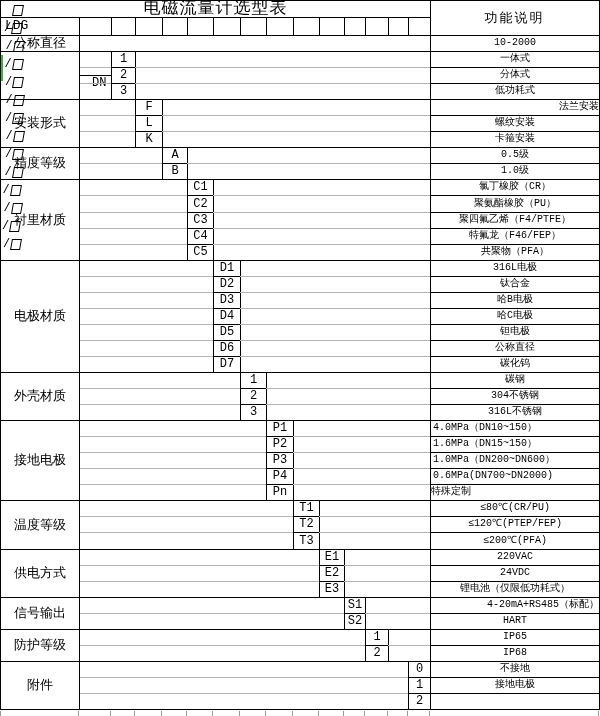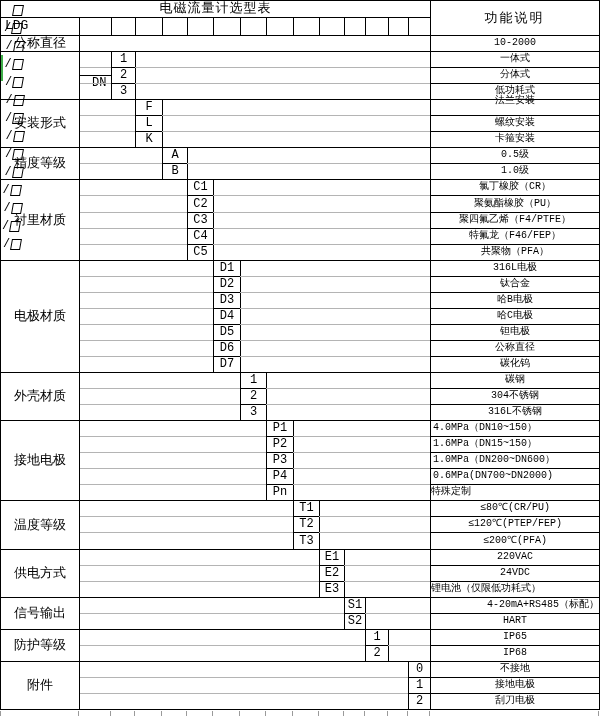--- a/index.html
+++ b/index.html
@@ -3,21 +3,21 @@
 <meta charset="utf-8">
 <style>
   html,body{margin:0;padding:0;background:#fff;}
   body{font-family:"Liberation Mono","DejaVu Sans Mono",monospace;color:#000;}
   #screen{position:relative;width:600px;height:716px;background:#fff;overflow:hidden;}
   #table-root{position:absolute;left:0;top:0;width:600px;height:710px;border:1px solid #000;box-sizing:border-box;background:#fff;}
   .abs{position:absolute;box-sizing:border-box;}
   .cell{position:absolute;box-sizing:border-box;overflow:hidden;white-space:nowrap;}
   .hline{position:absolute;height:1px;}
   .vline{position:absolute;width:1px;}
-  .title{font-size:13px;line-height:16px;text-align:center;letter-spacing:1px;}
+  .title{font-size:17px;line-height:16px;text-align:center;letter-spacing:1px;}
   .desc-header{font-size:13px;display:flex;align-items:center;justify-content:center;letter-spacing:2px;}
   .ldg{font-size:13px;line-height:18px;padding-left:4px;}
   .cat{display:flex;align-items:center;justify-content:center;font-size:13px;text-align:center;}
   .code-cell{font-size:12px;border:1px solid #000;border-bottom:none;text-align:center;}
   .desc-cell{font-size:10px;}
   .slot{display:flex;align-items:center;justify-content:center;font-size:12px;}
   .slot-box{display:inline-block;width:8px;height:9px;border:1px solid #000;transform:skewX(-10deg);margin-left:1px;}
   .tick{position:absolute;width:1px;background:#9a9a9a;}
   .artifact{position:absolute;background:#3fae49;}
 </style>
@@ -114,21 +114,21 @@
         <div class="hline" style="left: 79px; top: 66px; width: 31px; background: rgb(180, 180, 180);"></div>
         <div class="hline" style="left: 134px; top: 66px; width: 295px; background: rgb(180, 180, 180);"></div>
         <div class="cell code-cell" style="left: 110px; top: 82px; width: 25px; height: 16px; line-height: 15px;">3</div>
         <div class="cell desc-cell" style="left: 430px; top: 82px; width: 168px; height: 16px; line-height: 16px; text-align: center; padding-left: 0px;">低功耗式</div>
         <div class="hline" style="left: 429px; top: 82px; width: 169px; background: rgb(0, 0, 0);"></div>
         <div class="hline" style="left: 79px; top: 82px; width: 31px; background: rgb(180, 180, 180);"></div>
         <div class="hline" style="left: 134px; top: 82px; width: 295px; background: rgb(180, 180, 180);"></div>
         <div class="hline" style="left: 0px; top: 98px; width: 598px; background: rgb(0, 0, 0);"></div>
         <div class="cell cat" style="left: 0px; top: 98px; width: 78px; height: 48px;">安装形式</div>
         <div class="cell code-cell" style="left: 134px; top: 98px; width: 28px; height: 16px; line-height: 15px;">F</div>
-        <div class="cell desc-cell" style="left: 430px; top: 92px; width: 168px; height: 16px; line-height: 16px; text-align: center; padding-left: 0px;">法兰安装</div>
+        <div class="cell desc-cell" style="left: 430px; top: 98px; width: 168px; height: 16px; line-height: 16px; text-align: right; padding-left: 0px;">法兰安装</div>
         <div class="cell code-cell" style="left: 134px; top: 114px; width: 28px; height: 16px; line-height: 15px;">L</div>
         <div class="cell desc-cell" style="left: 430px; top: 114px; width: 168px; height: 16px; line-height: 16px; text-align: center; padding-left: 0px;">螺纹安装</div>
         <div class="hline" style="left: 429px; top: 114px; width: 169px; background: rgb(0, 0, 0);"></div>
         <div class="hline" style="left: 79px; top: 114px; width: 55px; background: rgb(180, 180, 180);"></div>
         <div class="hline" style="left: 161px; top: 114px; width: 268px; background: rgb(180, 180, 180);"></div>
         <div class="cell code-cell" style="left: 134px; top: 130px; width: 28px; height: 16px; line-height: 15px;">K</div>
         <div class="cell desc-cell" style="left: 430px; top: 130px; width: 168px; height: 16px; line-height: 16px; text-align: center; padding-left: 0px;">卡箍安装</div>
         <div class="hline" style="left: 429px; top: 130px; width: 169px; background: rgb(0, 0, 0);"></div>
         <div class="hline" style="left: 79px; top: 130px; width: 55px; background: rgb(180, 180, 180);"></div>
         <div class="hline" style="left: 161px; top: 130px; width: 268px; background: rgb(180, 180, 180);"></div>
@@ -254,21 +254,21 @@
         <div class="hline" style="left: 0px; top: 548px; width: 598px; background: rgb(0, 0, 0);"></div>
         <div class="cell cat" style="left: 0px; top: 548px; width: 78px; height: 48px;">供电方式</div>
         <div class="cell code-cell" style="left: 318px; top: 548px; width: 26px; height: 16px; line-height: 15px;">E1</div>
         <div class="cell desc-cell" style="left: 430px; top: 548px; width: 168px; height: 16px; line-height: 16px; text-align: center; padding-left: 0px;">220VAC</div>
         <div class="cell code-cell" style="left: 318px; top: 564px; width: 26px; height: 16px; line-height: 15px;">E2</div>
         <div class="cell desc-cell" style="left: 430px; top: 564px; width: 168px; height: 16px; line-height: 16px; text-align: center; padding-left: 0px;">24VDC</div>
         <div class="hline" style="left: 429px; top: 564px; width: 169px; background: rgb(0, 0, 0);"></div>
         <div class="hline" style="left: 79px; top: 564px; width: 239px; background: rgb(180, 180, 180);"></div>
         <div class="hline" style="left: 343px; top: 564px; width: 86px; background: rgb(180, 180, 180);"></div>
         <div class="cell code-cell" style="left: 318px; top: 580px; width: 26px; height: 16px; line-height: 15px;">E3</div>
-        <div class="cell desc-cell" style="left: 430px; top: 580px; width: 168px; height: 16px; line-height: 16px; text-align: left; padding-left: 0px;">锂电池（仅限低功耗式）</div>
+        <div class="cell desc-cell" style="left: 430px; top: 580px; width: 168px; height: 16px; line-height: 16px; text-align: center; padding-left: 0px;">锂电池（仅限低功耗式）</div>
         <div class="hline" style="left: 429px; top: 580px; width: 169px; background: rgb(0, 0, 0);"></div>
         <div class="hline" style="left: 79px; top: 580px; width: 239px; background: rgb(180, 180, 180);"></div>
         <div class="hline" style="left: 343px; top: 580px; width: 86px; background: rgb(180, 180, 180);"></div>
         <div class="hline" style="left: 0px; top: 596px; width: 598px; background: rgb(0, 0, 0);"></div>
         <div class="cell cat" style="left: 0px; top: 596px; width: 78px; height: 32px;">信号输出</div>
         <div class="cell code-cell" style="left: 343px; top: 596px; width: 22px; height: 16px; line-height: 15px;">S1</div>
         <div class="cell desc-cell" style="left: 430px; top: 596px; width: 168px; height: 16px; line-height: 16px; text-align: right; padding-left: 0px;">4-20mA+RS485（标配）</div>
         <div class="cell code-cell" style="left: 343px; top: 612px; width: 22px; height: 16px; line-height: 15px;">S2</div>
         <div class="cell desc-cell" style="left: 430px; top: 612px; width: 168px; height: 16px; line-height: 16px; text-align: center; padding-left: 0px;">HART</div>
         <div class="hline" style="left: 429px; top: 612px; width: 169px; background: rgb(0, 0, 0);"></div>
@@ -285,21 +285,20 @@
         <div class="hline" style="left: 387px; top: 644px; width: 42px; background: rgb(180, 180, 180);"></div>
         <div class="hline" style="left: 0px; top: 660px; width: 598px; background: rgb(0, 0, 0);"></div>
         <div class="cell cat" style="left: 0px; top: 660px; width: 78px; height: 48px;">附件</div>
         <div class="cell code-cell" style="left: 407px; top: 660px; width: 23px; height: 16px; line-height: 15px;">0</div>
         <div class="cell desc-cell" style="left: 430px; top: 660px; width: 168px; height: 16px; line-height: 16px; text-align: center; padding-left: 0px;">不接地</div>
         <div class="cell code-cell" style="left: 407px; top: 676px; width: 23px; height: 16px; line-height: 15px;">1</div>
         <div class="cell desc-cell" style="left: 430px; top: 676px; width: 168px; height: 16px; line-height: 16px; text-align: center; padding-left: 0px;">接地电极</div>
         <div class="hline" style="left: 429px; top: 676px; width: 169px; background: rgb(0, 0, 0);"></div>
         <div class="hline" style="left: 79px; top: 676px; width: 328px; background: rgb(180, 180, 180);"></div>
         <div class="cell code-cell" style="left: 407px; top: 692px; width: 23px; height: 16px; line-height: 15px;">2</div>
-        <div class="cell desc-cell" style="left: 430px; top: 692px; width: 168px; height: 16px; line-height: 16px; text-align: center; padding-left: 0px;">刮刀电极</div>
         <div class="hline" style="left: 429px; top: 692px; width: 169px; background: rgb(0, 0, 0);"></div>
         <div class="hline" style="left: 79px; top: 692px; width: 328px; background: rgb(180, 180, 180);"></div>
       </div>
     <div class="artifact" style="left:0;top:54px;width:2px;height:26px;"></div>
   </div>
   <div id="bottom-strip" class="abs" style="left:0;top:710px;width:600px;height:6px;background:#fff;">
       <div class="tick" style="left: 78px; top: 1px; height: 5px;"></div>
       <div class="tick" style="left: 110px; top: 1px; height: 5px;"></div>
       <div class="tick" style="left: 134px; top: 1px; height: 5px;"></div>
       <div class="tick" style="left: 161px; top: 1px; height: 5px;"></div>

